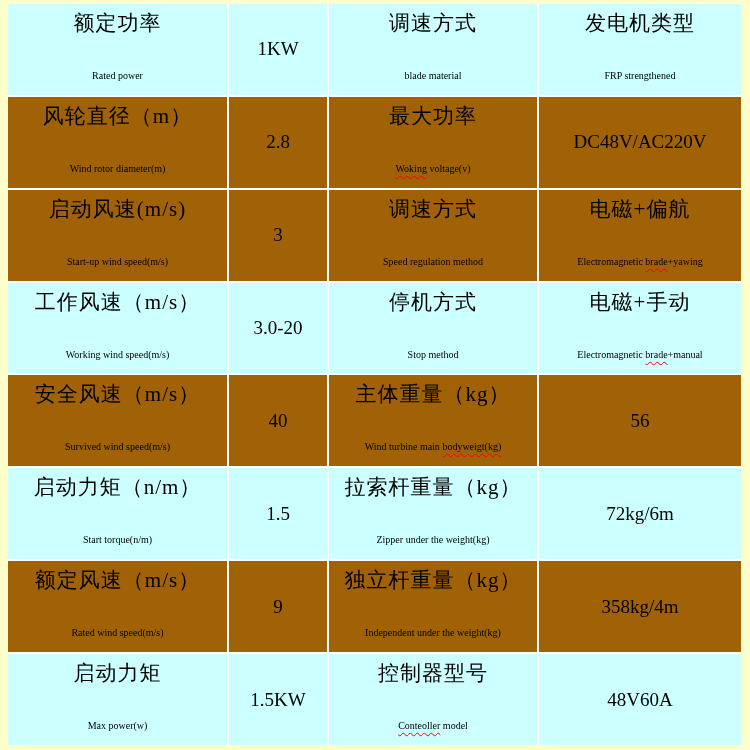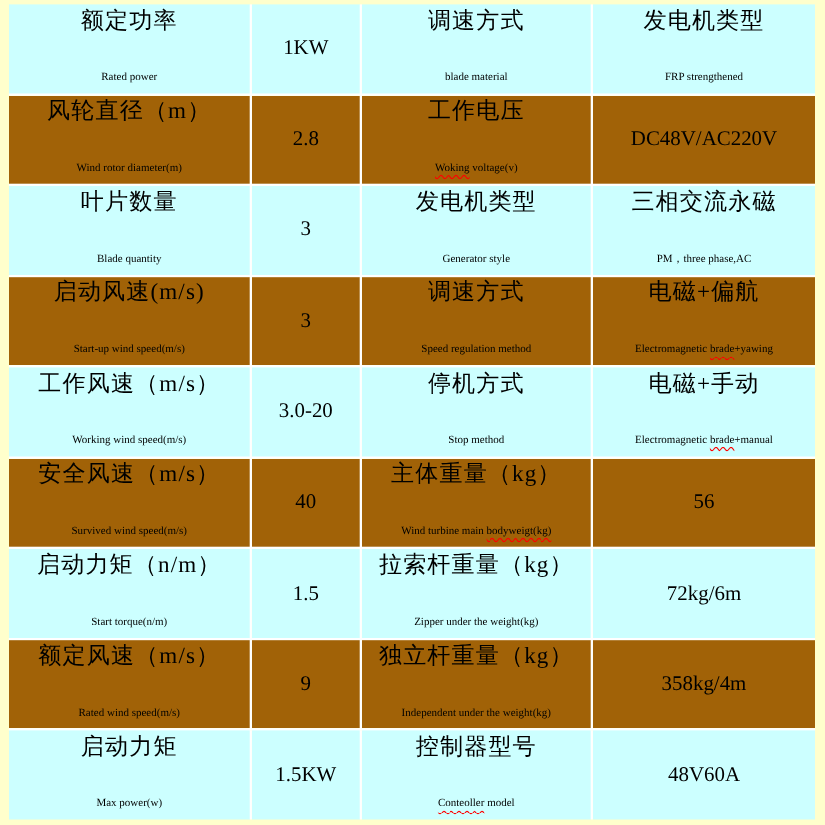--- a/index.html
+++ b/index.html
@@ -107,52 +107,29 @@
       <div class="pair">
         <div class="zh">风轮直径（m）</div>
         <div class="en">Wind rotor diameter(m)</div>
       </div>
     </td>
     <td class="value">
       <div class="val">2.8</div>
     </td>
     <td>
       <div class="pair">
-        <div class="zh">工作电压</div>
+        <div class="zh">最大功率</div>
         <div class="en"><span></span><span class="typo">Woking</span><span> voltage(v)</span></div>
       </div>
     </td>
     <td class="value">
       <div class="val">DC48V/AC220V</div>
     </td>
   </tr>
 
-  <tr class="cyan">
-    <td>
-      <div class="pair">
-        <div class="zh">叶片数量</div>
-        <div class="en">Blade quantity</div>
-      </div>
-    </td>
-    <td class="value">
-      <div class="val">3</div>
-    </td>
-    <td>
-      <div class="pair">
-        <div class="zh">发电机类型</div>
-        <div class="en">Generator style</div>
-      </div>
-    </td>
-    <td>
-      <div class="pair">
-        <div class="zh">三相交流永磁</div>
-        <div class="en">PM，three phase,AC</div>
-      </div>
-    </td>
-  </tr>
 
   <tr class="pink">
     <td>
       <div class="pair">
         <div class="zh">启动风速(m/s)</div>
         <div class="en">Start-up wind speed(m/s)</div>
       </div>
     </td>
     <td class="value">
       <div class="val">3</div>

